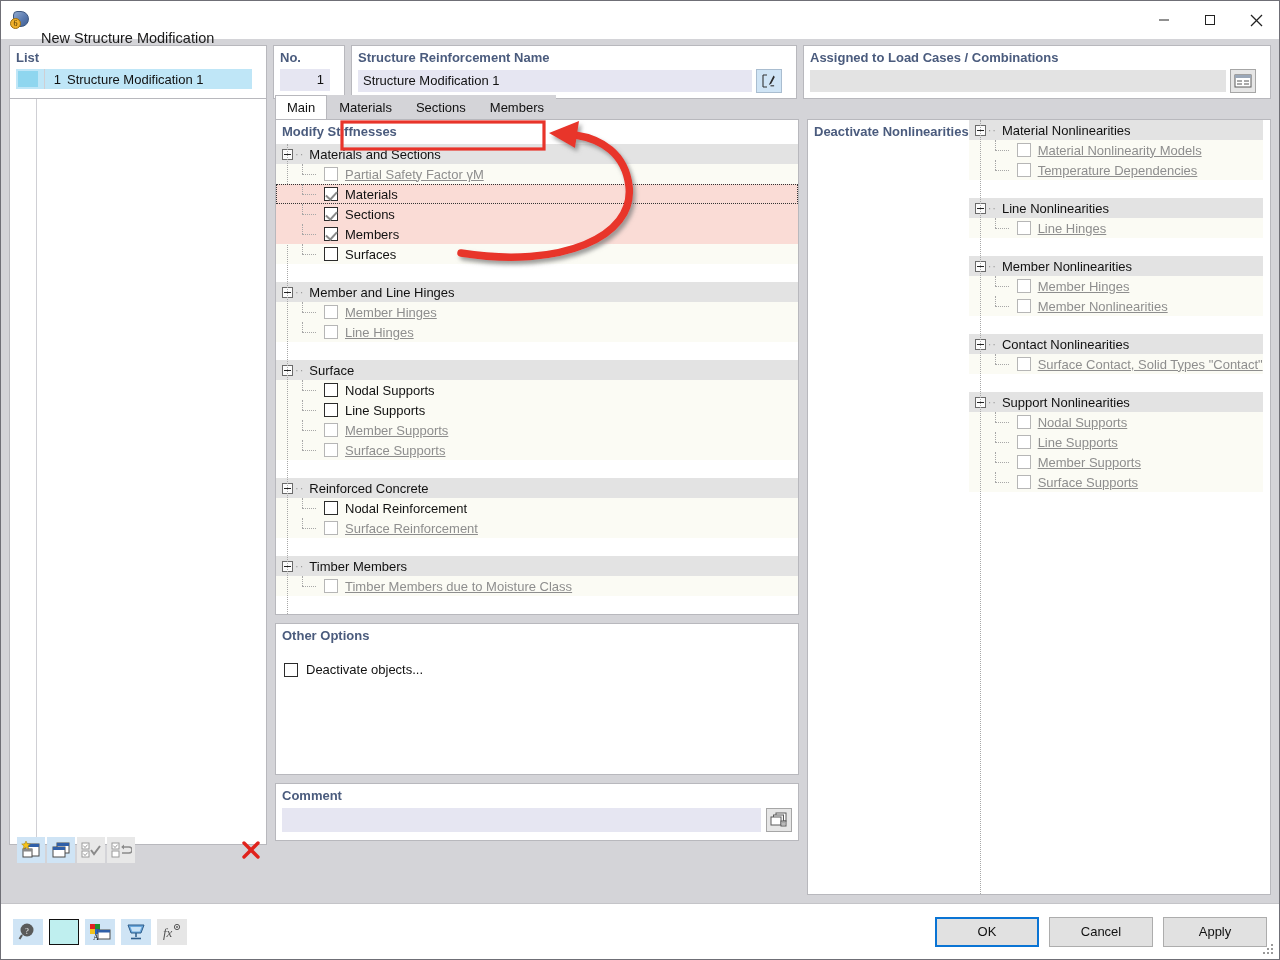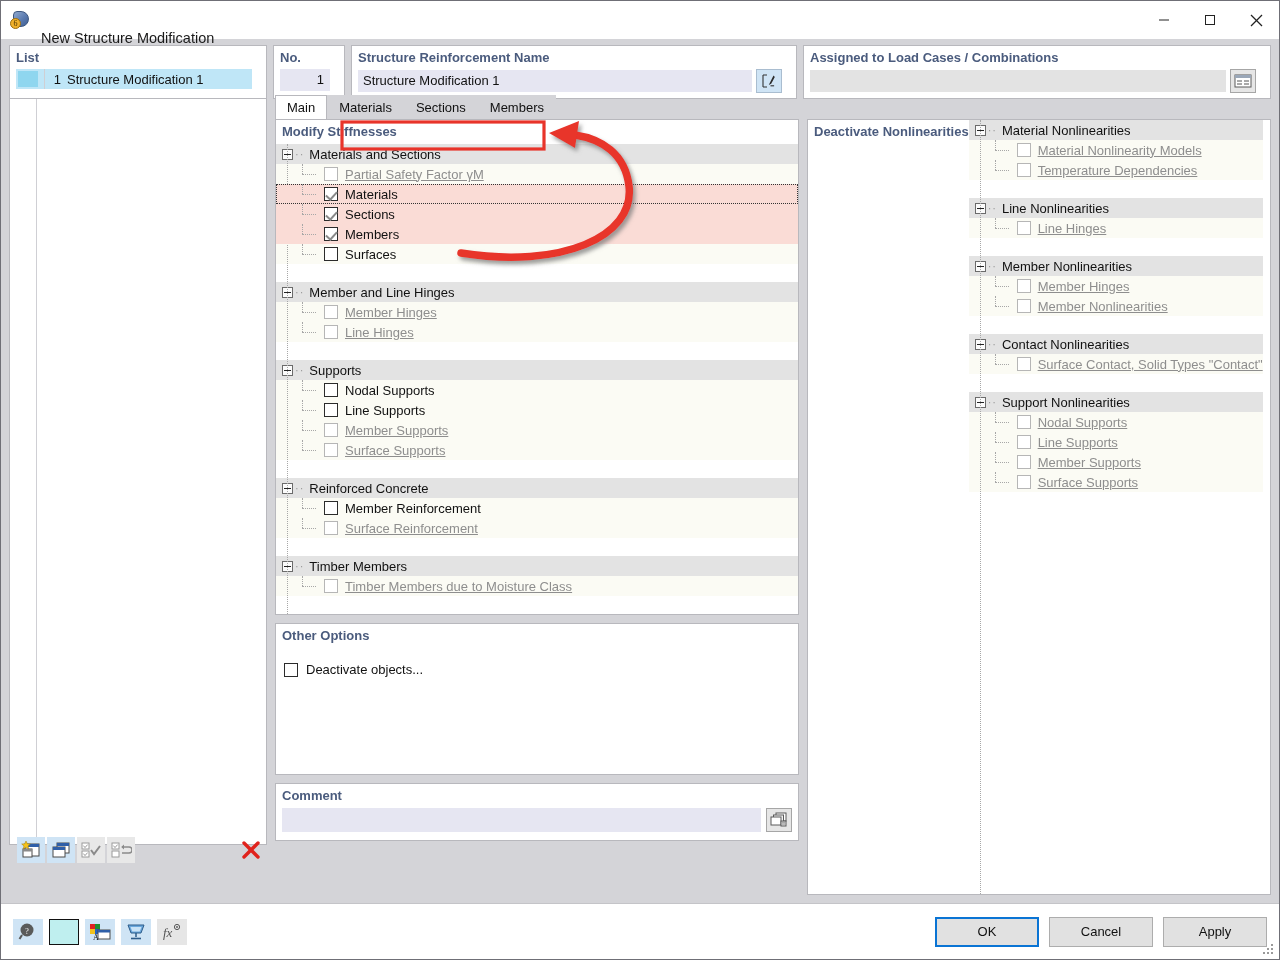--- a/index.html
+++ b/index.html
@@ -433,21 +433,21 @@
                     <div class="tick"></div>
                   <div class="cb disabled"></div>
                   <div class="row-label disabled">Line Hinges</div>
                 </div>
                 <div class="spacer-row"></div>
               </div>
 
               <div class="tree-group">
                 <span class="expander"></span>
                 <span class="dots">··</span>
-                <span class="tree-group-label">Supports</span>
+                <span class="tree-group-label">Surface</span>
               </div>
               <div class="tree-items">
                 <div class="tree-row">
                   <div class="indent"></div>
                     <div class="tick"></div>
                   <div class="cb"></div>
                   <div class="row-label">Nodal Supports</div>
                 </div>
                 <div class="tree-row">
                   <div class="indent"></div>
@@ -473,21 +473,21 @@
               <div class="tree-group">
                 <span class="expander"></span>
                 <span class="dots">··</span>
                 <span class="tree-group-label">Reinforced Concrete</span>
               </div>
               <div class="tree-items">
                 <div class="tree-row">
                   <div class="indent"></div>
                     <div class="tick"></div>
                   <div class="cb"></div>
-                  <div class="row-label">Member Reinforcement</div>
+                  <div class="row-label">Nodal Reinforcement</div>
                 </div>
                 <div class="tree-row">
                   <div class="indent"></div>
                     <div class="tick"></div>
                   <div class="cb disabled"></div>
                   <div class="row-label disabled">Surface Reinforcement</div>
                 </div>
                 <div class="spacer-row"></div>
               </div>
 

